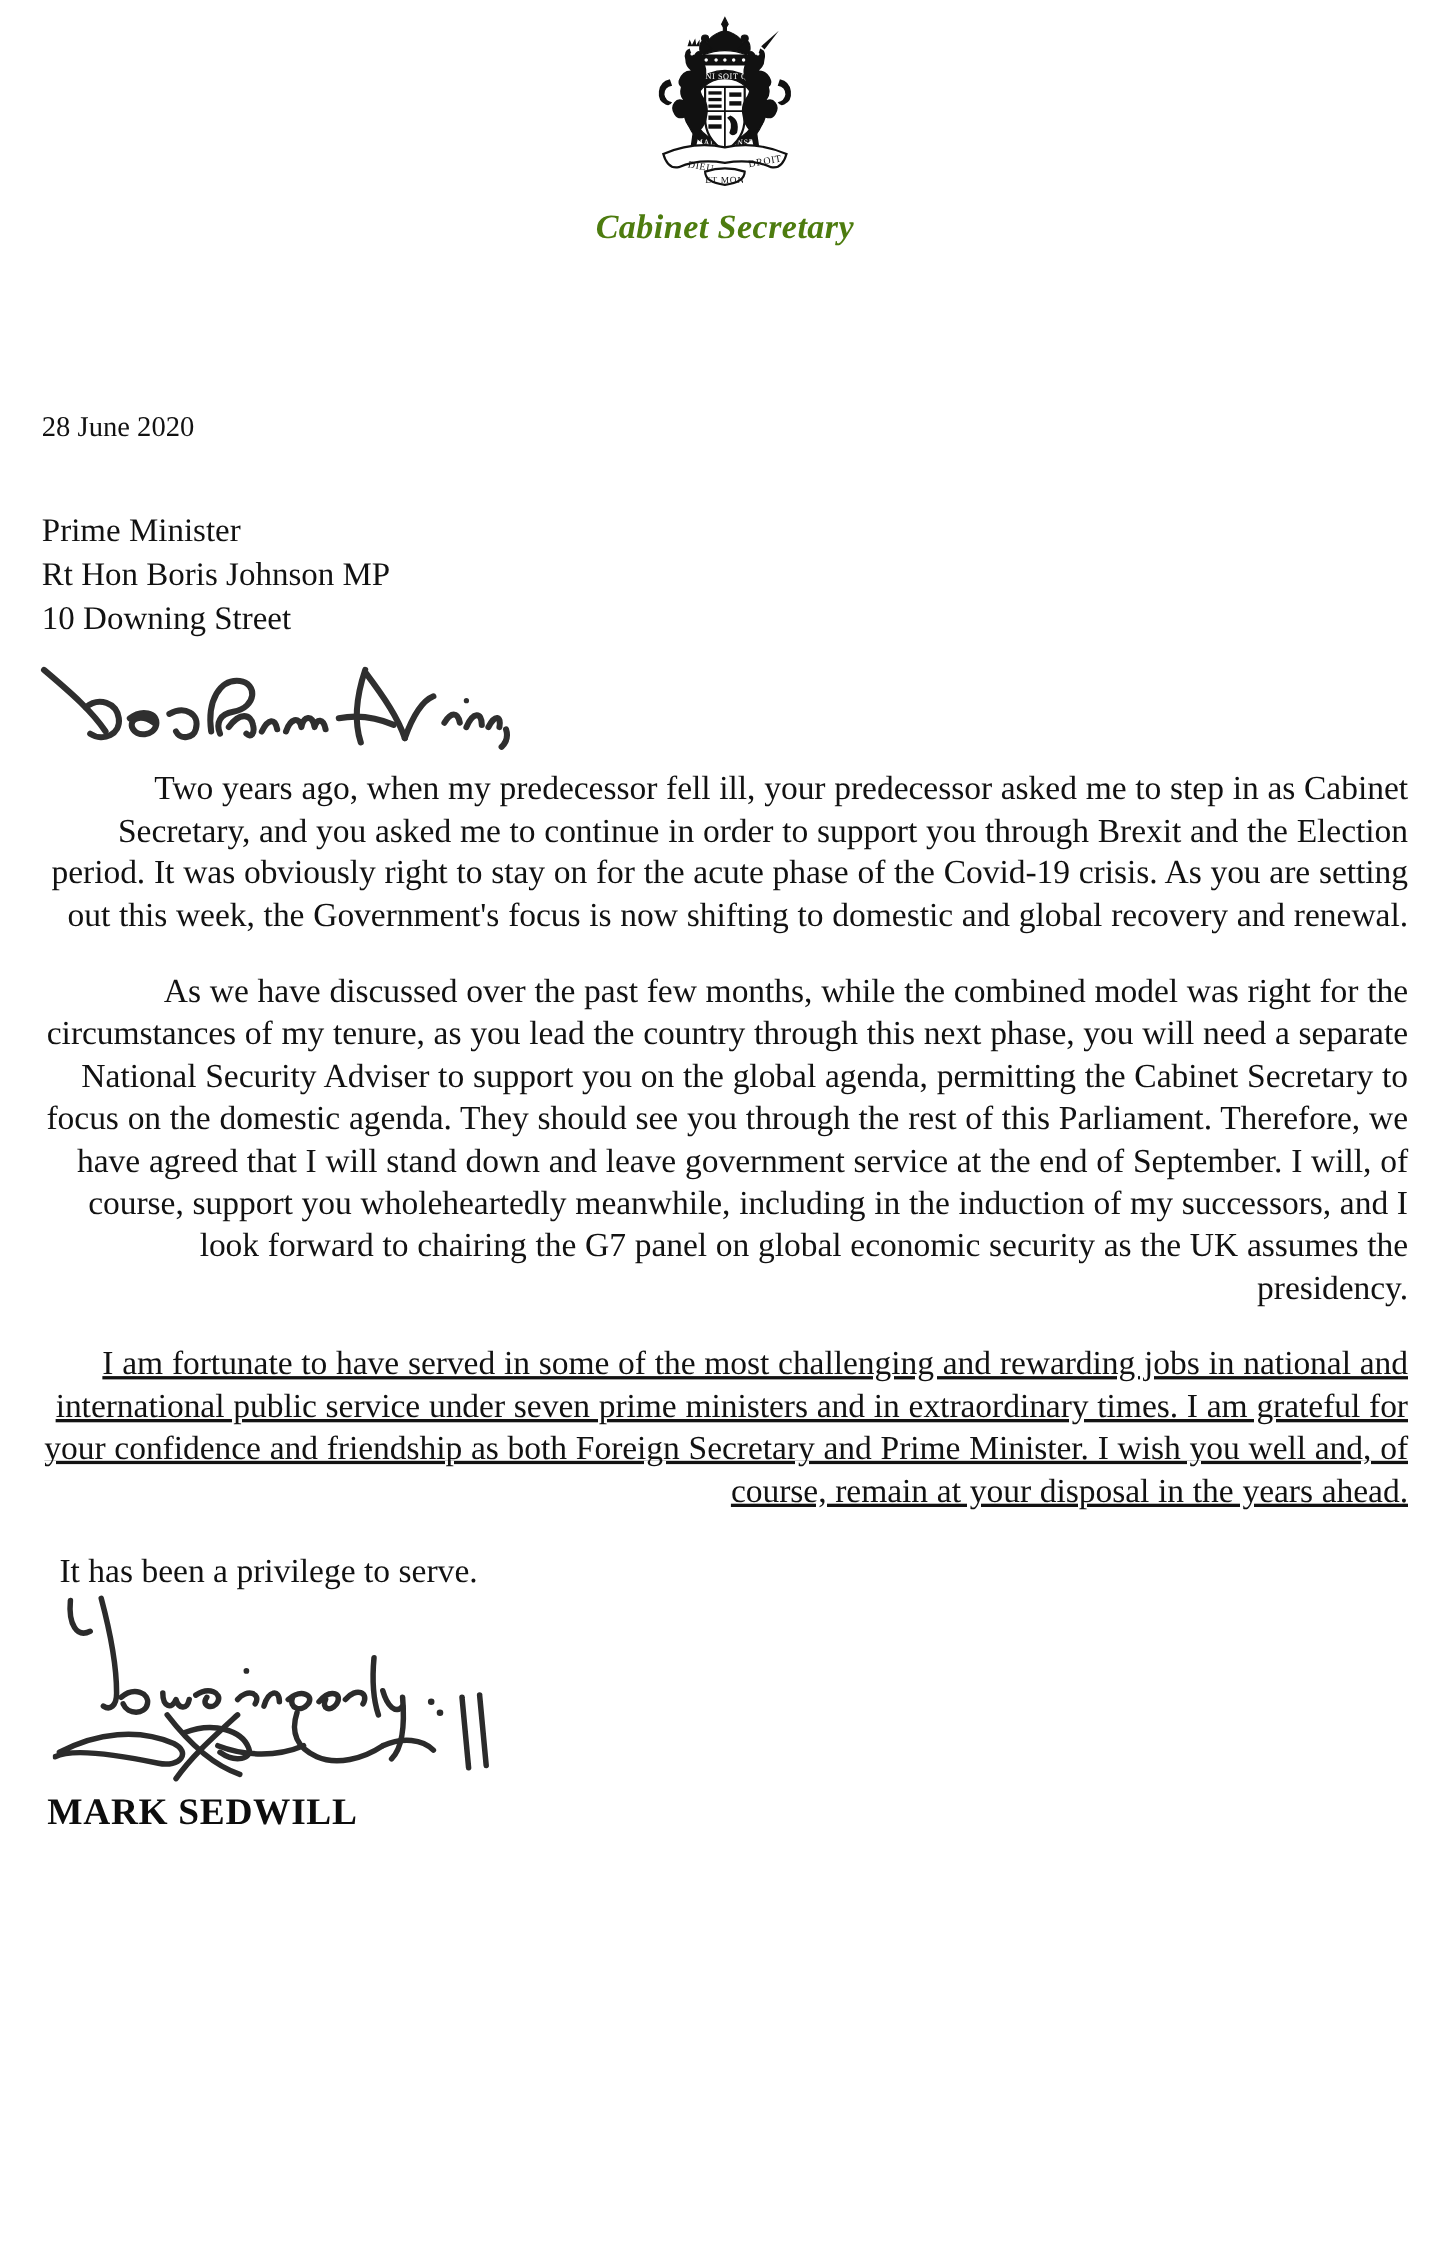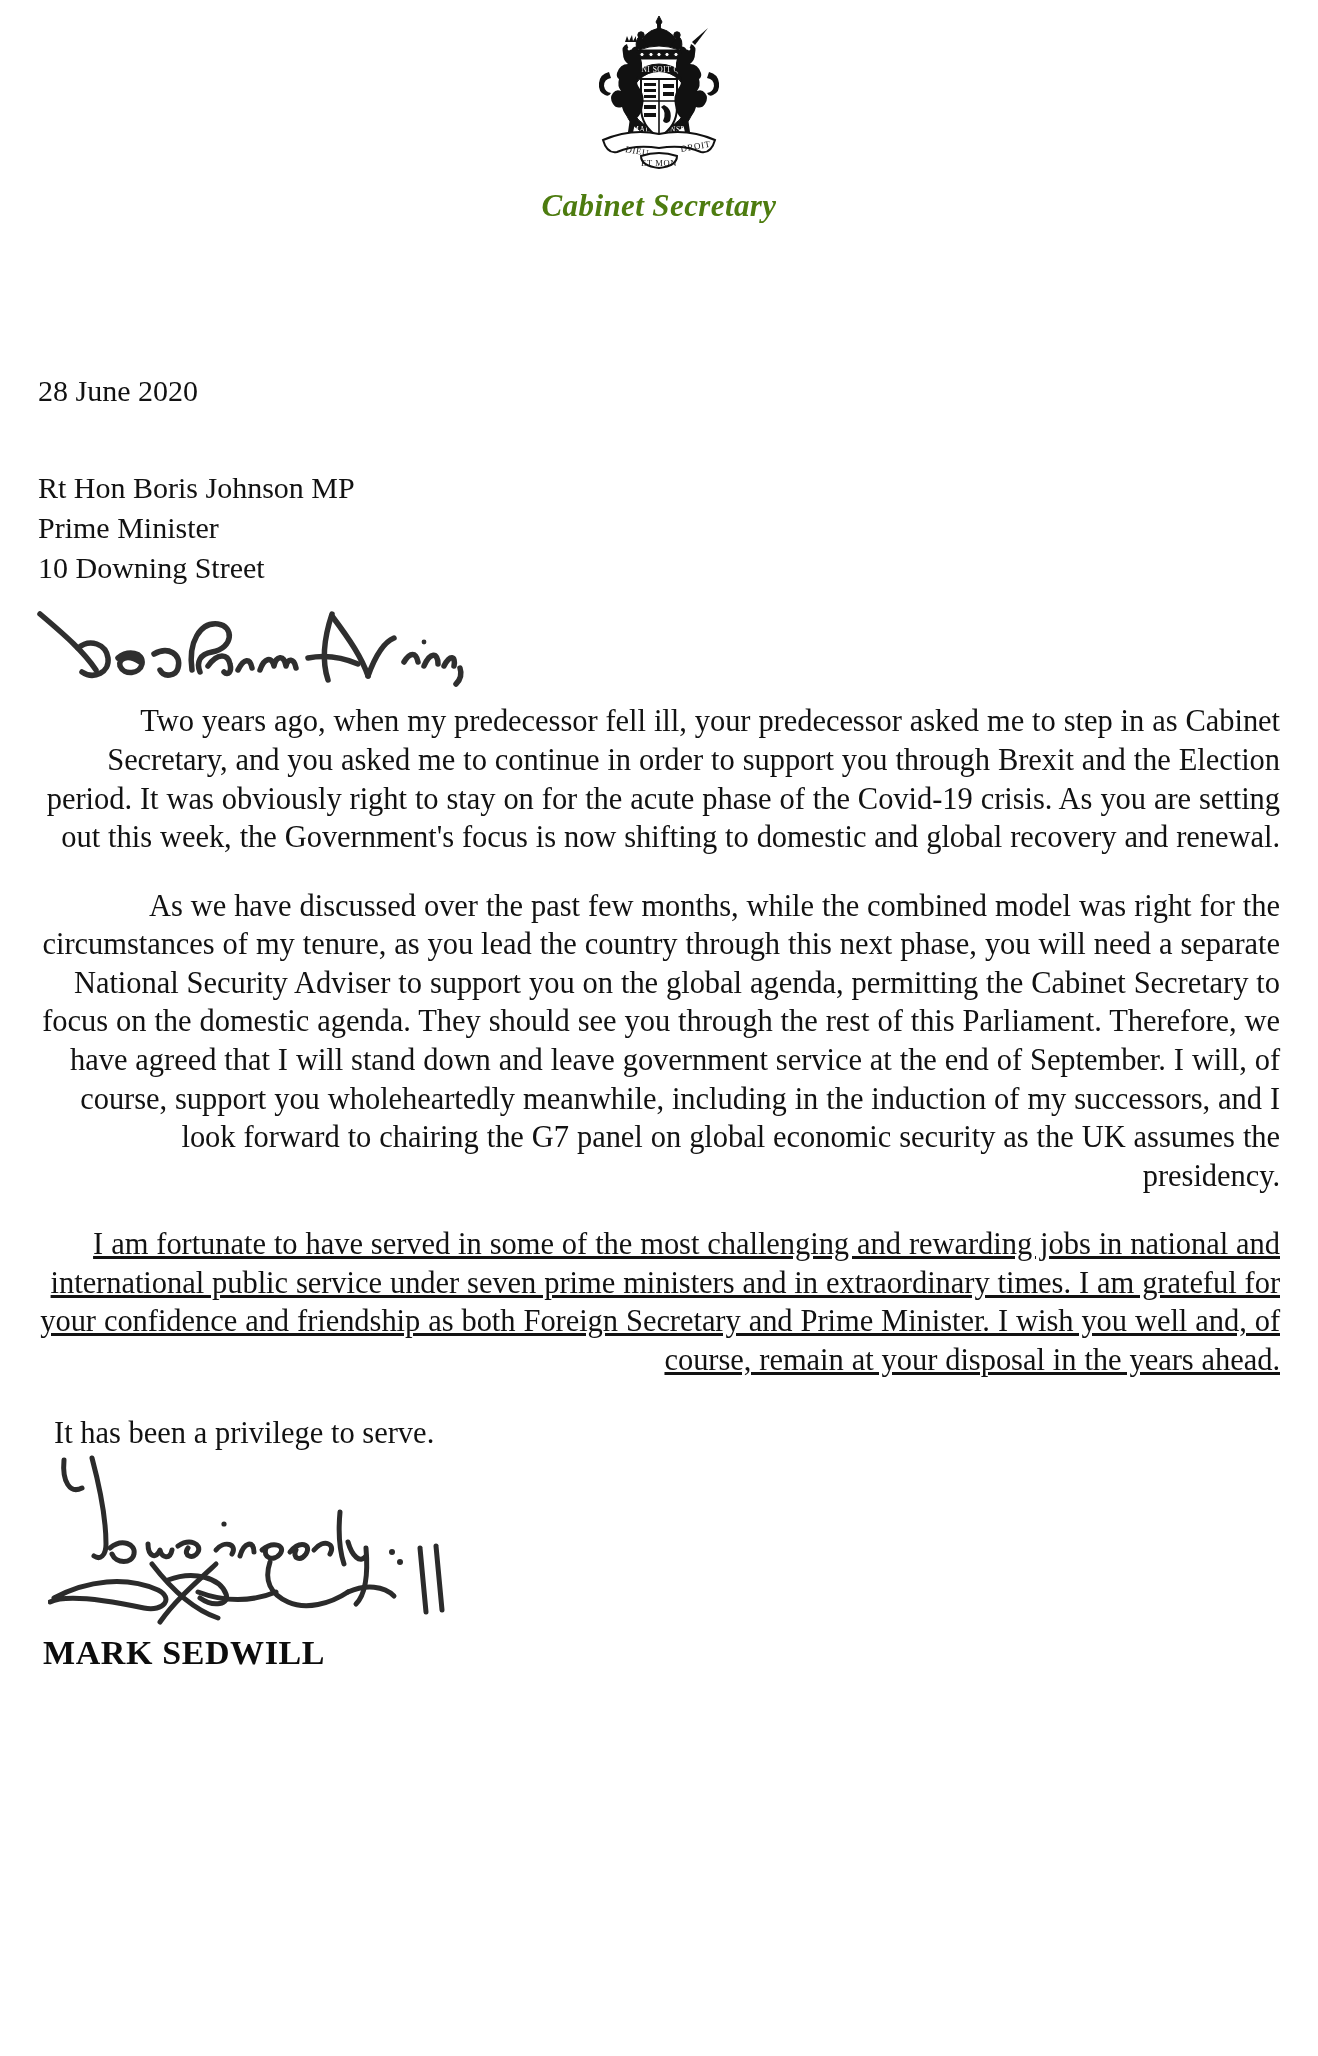--- a/index.html
+++ b/index.html
@@ -48,21 +48,21 @@
 
   
   .letter-body {
     position: absolute;
     left: 38px;
     right: 38px;
     top: 372px;
   }
 
   .date-line {
-    font-size: 30px;
+    font-size: 26px;
     line-height: 1.26;
     margin-bottom: 58px;
   }
 
   .recipient {
     font-size: 30px;
     line-height: 1.34;
     margin-bottom: 10px;
   }
   .recipient div { white-space: nowrap; }
@@ -190,22 +190,22 @@
     </svg>
 
     <div class="letterhead-title">Cabinet Secretary</div>
   </div>
 
   <div class="letter-body">
 
     <div class="date-line">28 June 2020</div>
 
     <div class="recipient">
+      <div>Prime Minister</div>
       <div>Rt Hon Boris Johnson MP</div>
-      <div>Prime Minister</div>
       <div>10 Downing Street</div>
     </div>
 
     <div class="salutation-wrap" title="Dear Prime Minister,">
       <svg class="salutation-svg" viewBox="0 0 440 110" aria-hidden="true">
         <g fill="none" stroke="#2f2f2f" stroke-width="5.5" stroke-linecap="round" stroke-linejoin="round">
 
           <path d="M8 22 C 34 44, 52 60, 64 78"></path>
           <path d="M46 56 C 58 46, 74 52, 76 66 C 78 80, 62 88, 50 80"></path>
 

